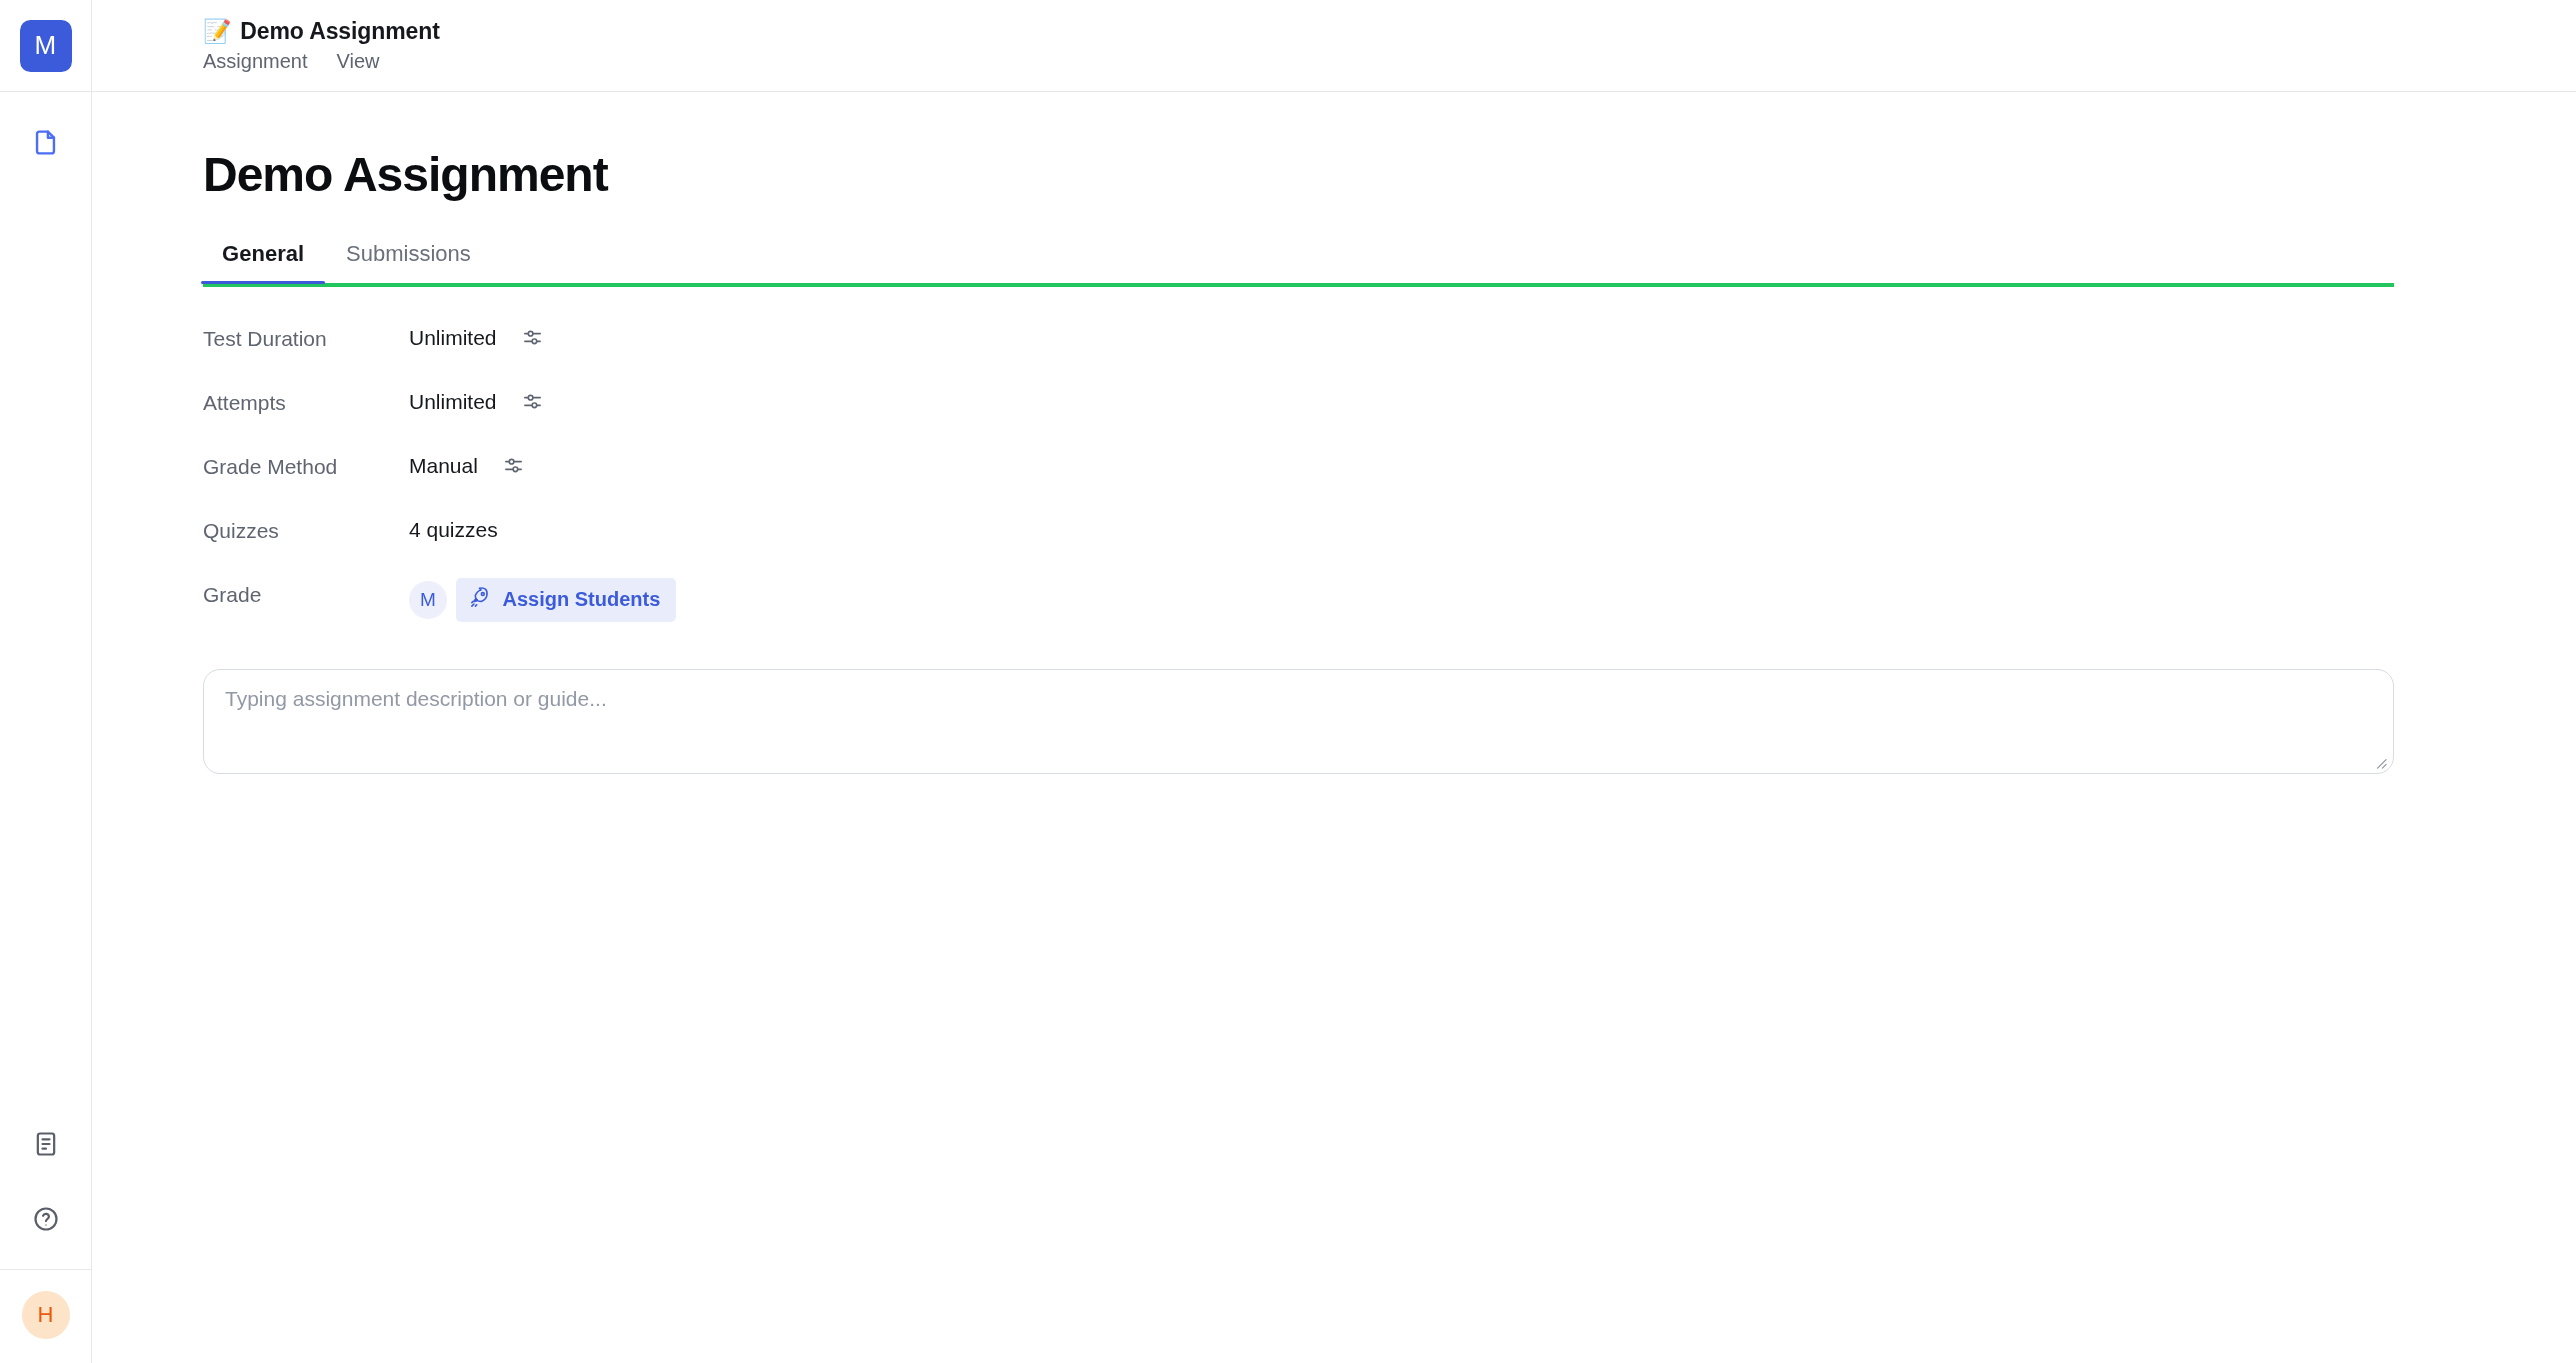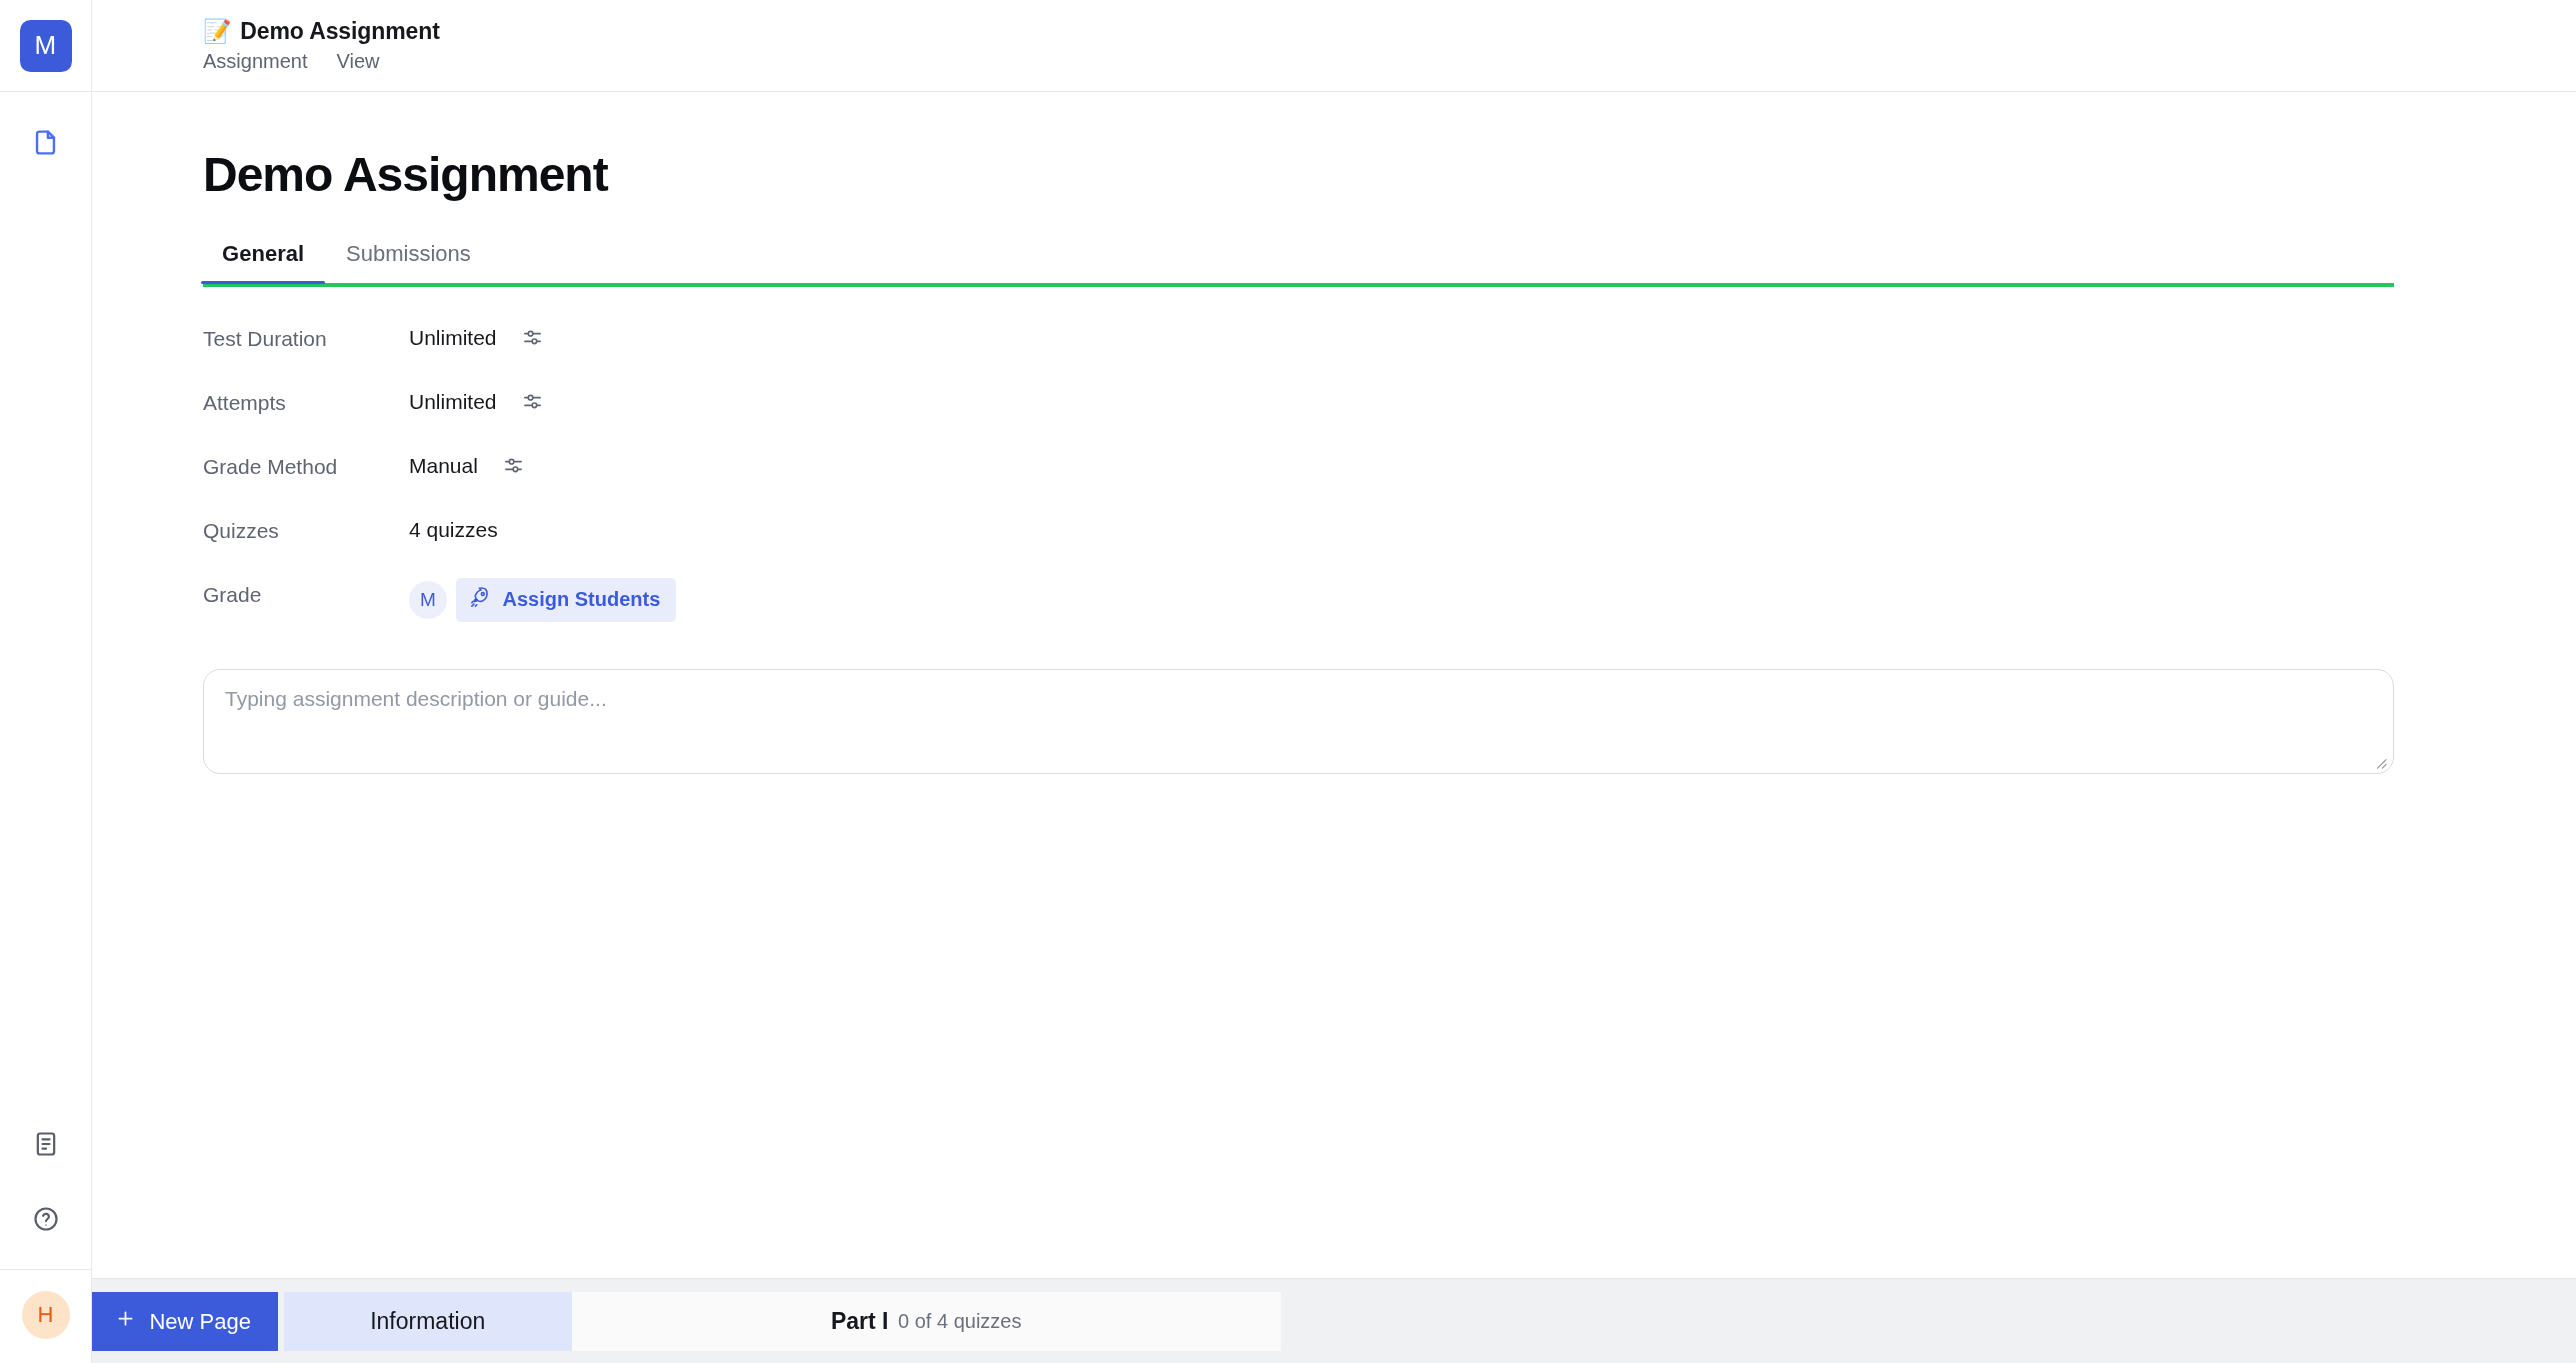--- a/index.html
+++ b/index.html
@@ -450,35 +450,16 @@
         <textarea class="desc-box" placeholder="Typing assignment description or guide..." style=""></textarea>
         <span class="resize-grip">
           <svg width="17" height="17" viewBox="0 0 18 18" fill="none" stroke="#8d939e" stroke-width="1.2" stroke-linecap="round">
             <path d="M16 7L7 16M16 12l-4 4"></path>
           </svg>
         </span>
       </div>
 
     </main>
 
-    <footer class="bottombar">
-      <button class="new-page-btn">
-        <span>
-          <svg width="21" height="21" viewBox="0 0 24 24" fill="none" stroke="#ffffff" stroke-width="2" stroke-linecap="round">
-            <path d="M12 5v14M5 12h14"></path>
-          </svg>
-        </span>
-        <span>New Page</span>
-      </button>
-
-      <div class="bb-tab info">
-        <span>Information</span>
-      </div>
-
-      <div class="bb-tab part">
-        <span class="part-title">Part I</span>
-        <span class="part-meta">0 of 4 quizzes</span>
-      </div>
-    </footer>
 
   </div>
 </div>
 
 
 </body></html>

